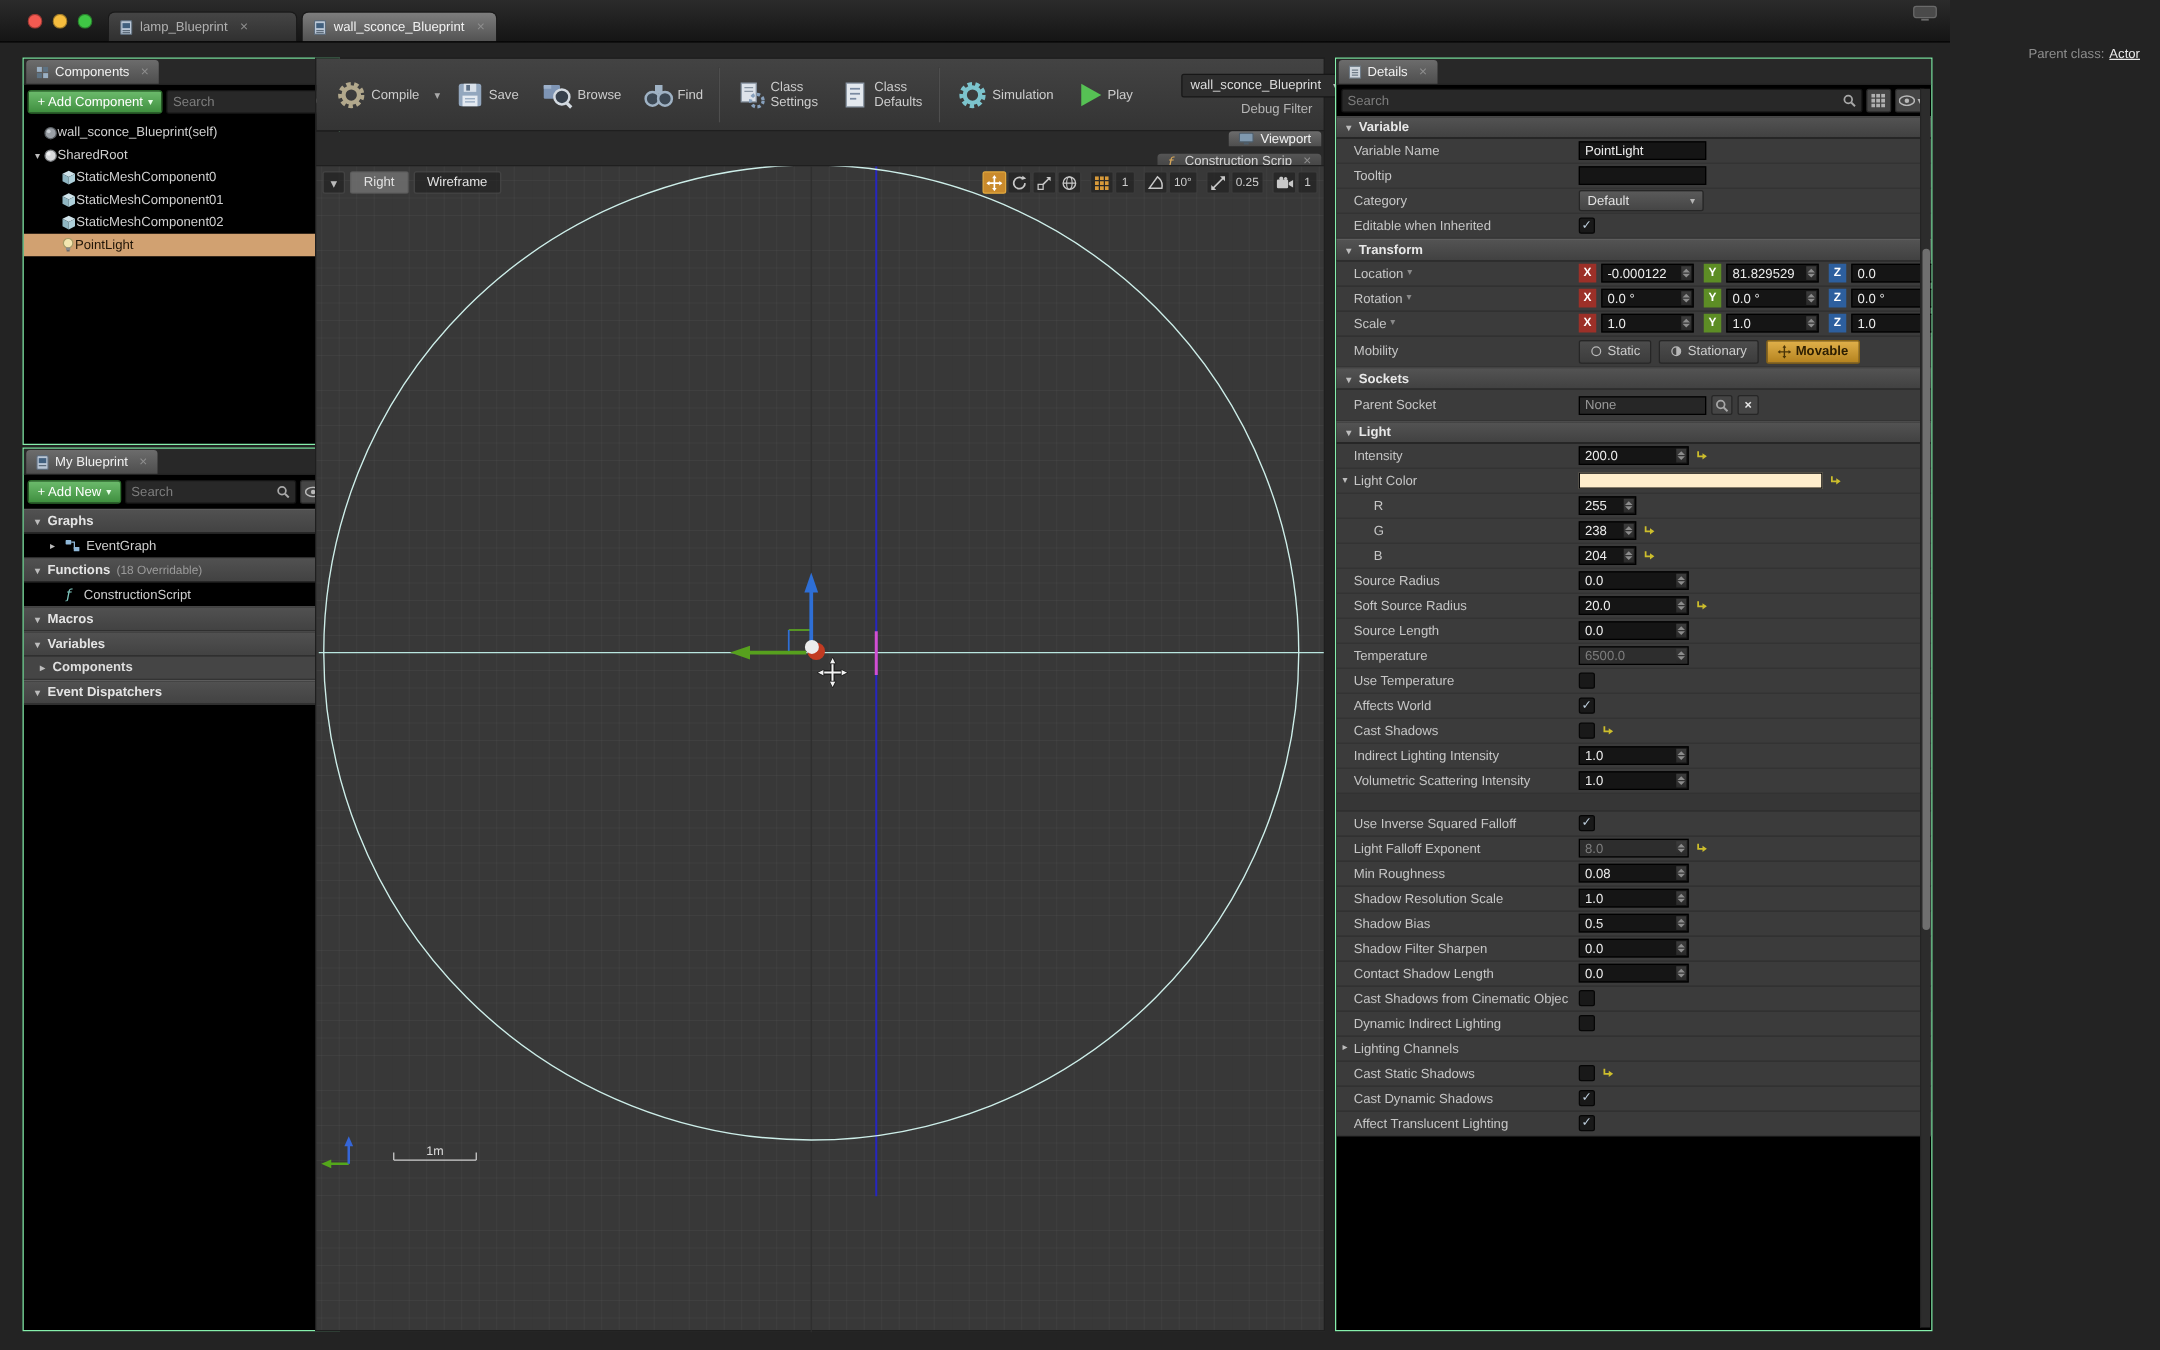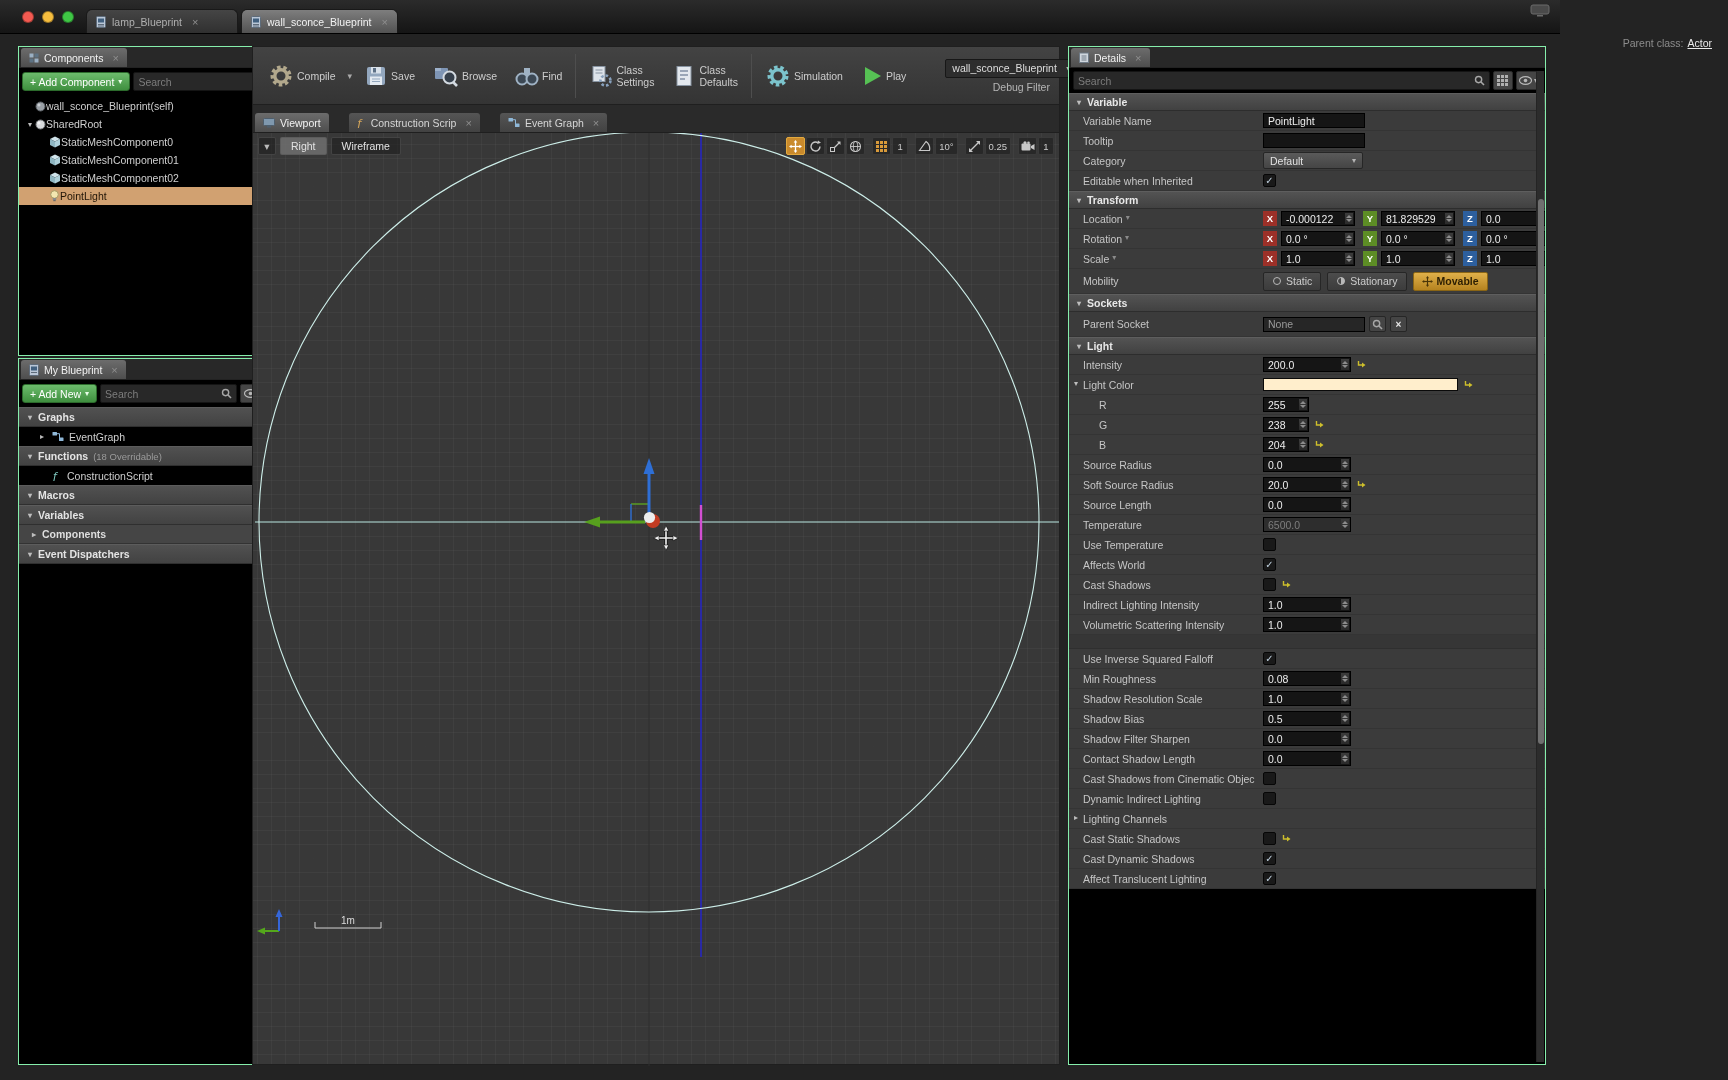--- a/index.html
+++ b/index.html
@@ -54,21 +54,21 @@
 .tb-ic{height:27px;display:flex;align-items:center;justify-content:center;}
 .tb-dd{color:#aaa;font-size:9px;padding:0 3px;}
 .tb-sep{width:1px;height:44px;background:#242424;border-right:1px solid #4e4e4e;margin:0 4px;}
 .debug-group{margin-left:30px;display:flex;flex-direction:column;align-items:center;gap:3px;}
 .debug-row{display:flex;}
 .debug-dd{width:132px;height:19px;background:#2d2d2d;border:1px solid #171717;border-radius:2px 0 0 2px;display:flex;align-items:center;padding:0 6px;color:#ddd;font-size:10.5px;}
 .debug-dd .caret{margin-left:auto;}
 .debug-search{width:20px;height:19px;background:#3d3d3d;border:1px solid #171717;border-left:none;border-radius:0 2px 2px 0;display:flex;align-items:center;justify-content:center;}
 .debug-label{color:#b5b5b5;font-size:10.5px;}
 
-#vp-tabs{position:absolute;left:252px;top:105px;width:808px;height:27px;background:#2a2a2a;border-left:1px solid #1f1f1f;border-right:1px solid #1f1f1f;display:flex;align-items:flex-end;padding:0 2px;gap:20px;}
+#vp-tabs{position:absolute;left:252px;top:105px;width:808px;height:27px;background:#2a2a2a;border-left:1px solid #1f1f1f;border-right:1px solid #1f1f1f;display:flex;align-items:flex-end;padding:0 2px;gap:6px;flex-direction:column;}
 #viewport{position:absolute;left:252px;top:132px;width:808px;height:933px;border:1px solid #1f1f1f;background-color:#383838;
 background-image:
  linear-gradient(rgba(170,170,170,0.06) 1px,transparent 1px),
  linear-gradient(90deg,rgba(170,170,170,0.06) 1px,transparent 1px),
  linear-gradient(rgba(0,0,0,0.12) 1px,transparent 1px),
  linear-gradient(90deg,rgba(0,0,0,0.12) 1px,transparent 1px);
 background-size:14px 14px,14px 14px,112px 112px,112px 112px;
 background-position:4px 11px,4px 11px,60px 53px,60px 53px;}
 #vp-svg{position:absolute;left:0;top:0;}
 .vp-tl{position:absolute;left:5px;top:4px;display:flex;gap:4px;z-index:3;}
@@ -1084,20 +1084,37 @@
             <span>Use Inverse Squared Falloff</span>
           </div>
           <div class="prop-value">
             <div class="checkbox">
               <span>✓</span>
             </div>
           </div>
         </div>
         <div class="prop-row">
           <div class="prop-label">
+            <span>Light Falloff Exponent</span>
+          </div>
+          <div class="prop-value">
+            <div class="num-field disabled">
+              <span>8.0</span>
+              <span class="spin"></span>
+            </div>
+            <span class="icon revert-slot">
+              <svg width="9" height="9" viewBox="0 0 9 9">
+                <path d="M1.5 1v4h4" fill="none" stroke="#cdbe2c" stroke-width="1.4"></path>
+                <polygon points="5,2.5 8.5,5 5,7.5" fill="#cdbe2c"></polygon>
+              </svg>
+            </span>
+          </div>
+        </div>
+        <div class="prop-row">
+          <div class="prop-label">
             <span>Min Roughness</span>
           </div>
           <div class="prop-value">
             <div class="num-field">
               <span>0.08</span>
               <span class="spin"></span>
             </div>
           </div>
         </div>
         <div class="prop-row">

